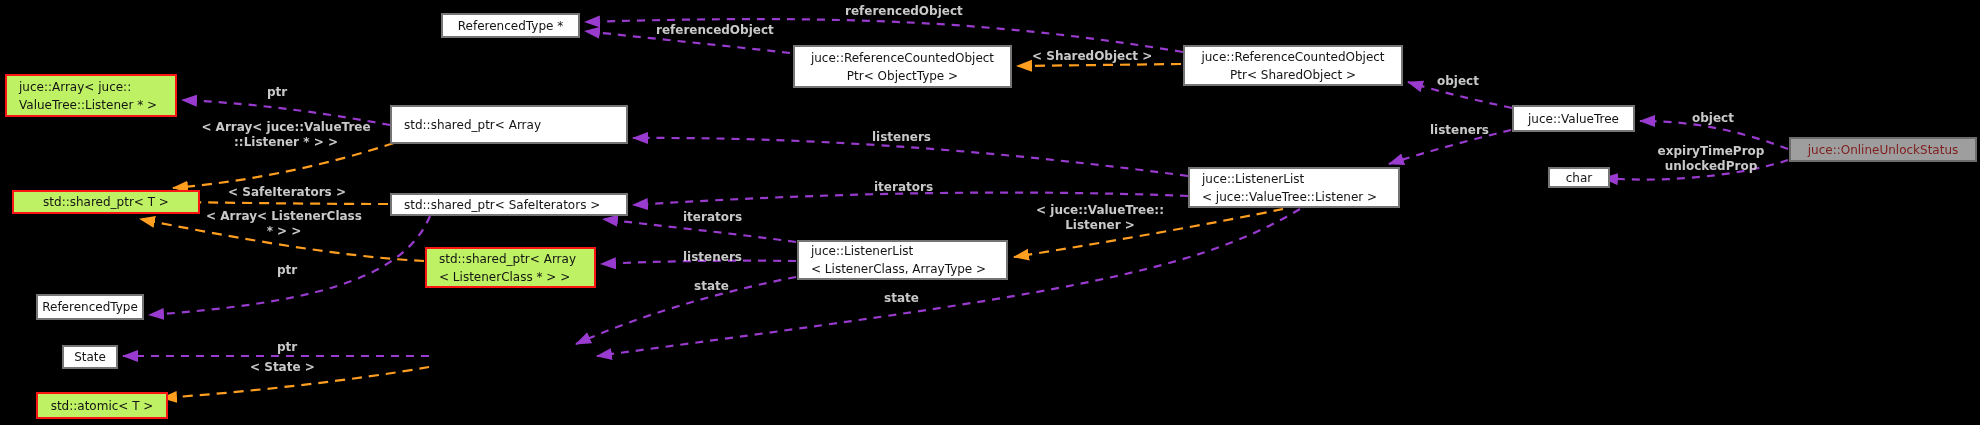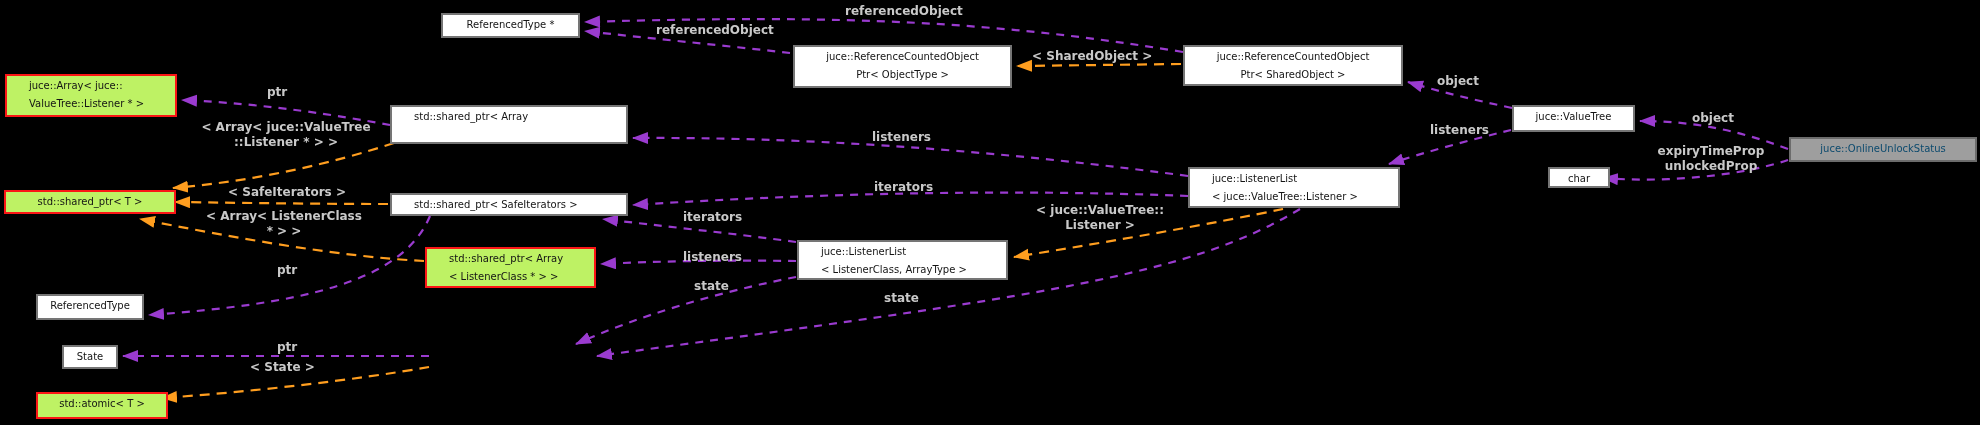--- a/index.html
+++ b/index.html
@@ -1,25 +1,25 @@
 <!DOCTYPE html>
 <html><head>
 <meta charset="utf-8">
 <style>
   html,body{margin:0;padding:0;background:#000;}
   .stage{position:relative;width:1980px;height:425px;background:#000;overflow:hidden;
          font-family:"DejaVu Sans",sans-serif;}
   svg.edges{position:absolute;left:0;top:0;}
   .node{position:absolute;box-sizing:border-box;background:#ffffff;border:2px solid #757575;
-        color:#141414;display:flex;flex-direction:column;
-        font-size:10px;line-height:18px;white-space:nowrap;padding:1px 22px;
+        color:#141414;display:flex;flex-direction:column;justify-content:center;
+        font-size:12px;line-height:18px;white-space:nowrap;padding:1px 12px;
         align-items:flex-start;text-align:left;}
   .node.ta-c{align-items:center;text-align:center;}
   .node.external{border-color:#fb1616;background:#bef264;}
-  .node.current{background:#9e9e9e;border-color:#6c6c6c;color:#0c4a6e;}
+  .node.current{background:#9e9e9e;border-color:#6c6c6c;color:#7f1d1d;}
   .elabel{position:absolute;color:#c9c9c9;font-weight:bold;font-size:12px;line-height:15px;
           white-space:nowrap;}
   .elabel.block{text-align:center;white-space:normal;}
 </style>
 </head>
 <body>
 
 <div class="stage">
 
   <svg class="edges" width="1980" height="425" viewBox="0 0 1980 425">
@@ -64,21 +64,21 @@
 
   <div class="node external" style="left:5px;top:74px;width:172px;height:43px">
     <span>juce::Array&lt; juce::</span>
     <span>ValueTree::Listener * &gt;</span>
   </div>
 
   <div class="node" style="left:390px;top:105px;width:238px;height:39px">
     <span>std::shared_ptr&lt; Array</span>
   </div>
 
-  <div class="node external ta-c" style="left:4px;top:190px;width:172px;height:24px">
+  <div class="node external ta-c" style="left:12px;top:190px;width:188px;height:24px">
     <span>std::shared_ptr&lt; T &gt;</span>
   </div>
 
   <div class="node" style="left:390px;top:193px;width:238px;height:23px">
     <span>std::shared_ptr&lt; SafeIterators &gt;</span>
   </div>
 
   <div class="node external" style="left:425px;top:247px;width:171px;height:41px">
     <span>std::shared_ptr&lt; Array</span>
     <span>&lt; ListenerClass * &gt; &gt;</span>

